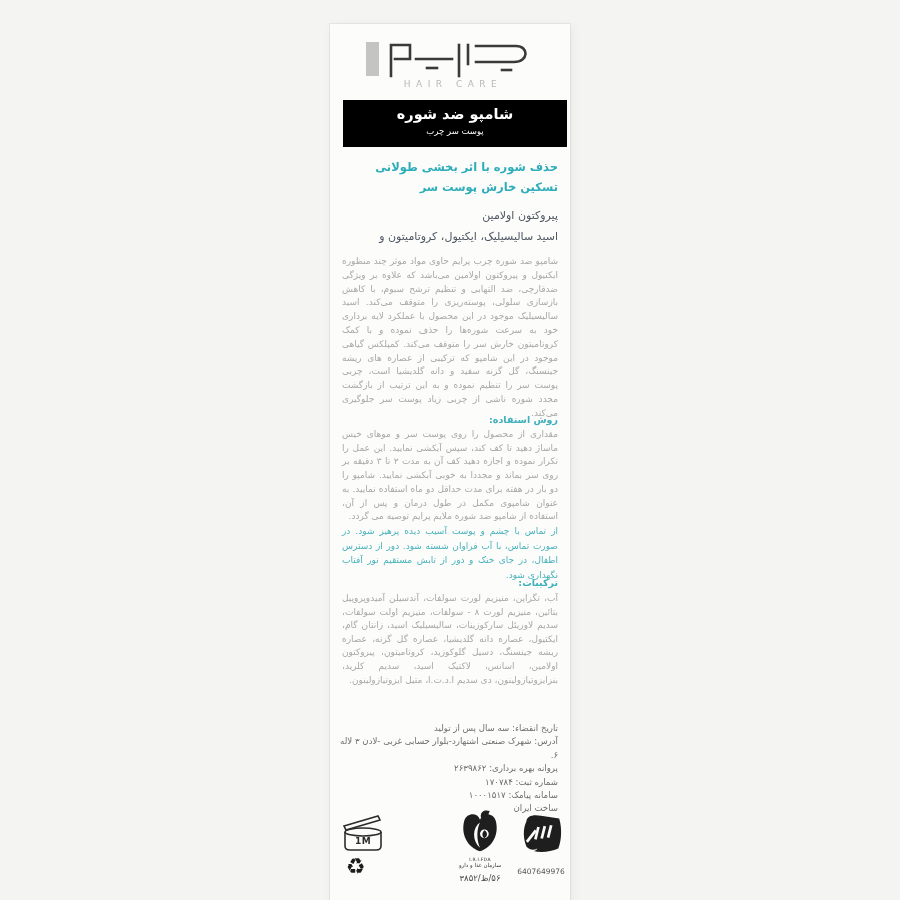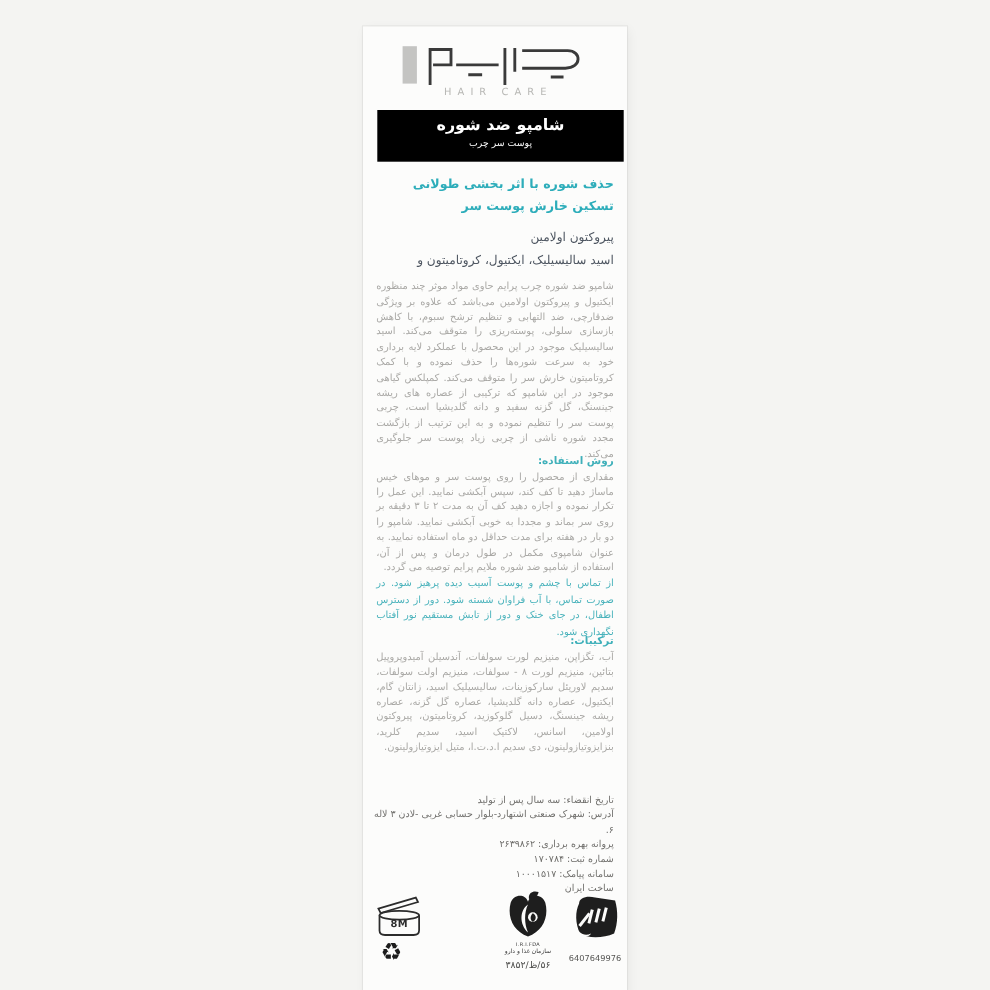--- a/index.html
+++ b/index.html
@@ -131,21 +131,21 @@
         <svg width="56" height="44" viewBox="0 0 56 44">
           <g fill="none" stroke="#2c2c2c" stroke-width="1.6">
 
             <path d="M6 12 L40 2 L42 6 L8 16 Z"></path>
 
             <ellipse cx="25" cy="18" rx="18" ry="4"></ellipse>
 
             <path d="M7 18 V32 Q7 36 12 36 H38 Q43 36 43 32 V18"></path>
           </g>
         </svg>
-        <span class="pao-label">8M</span>
+        <span class="pao-label">1M</span>
       </div>
 
       <div class="recycle">♻</div>
 
       <div class="fda">
         <svg width="42" height="44" viewBox="0 0 48 50">
           <path d="M24 11 C21 2 9 3 6 12 C2 27 9 42 24 47 C39 42 46 27 42 12 C39 3 27 2 24 11 Z" fill="#1e1e1e"></path>
           <path d="M25 8 C24 2 29 -1 35 1 C34 6 30 9 25 8 Z" fill="#1e1e1e"></path>
           <path d="M24 14 C15 20 15 35 24 43 C20 34 20 22 24 14 Z" fill="#fcfcfb"></path>
           <circle cx="29" cy="27" r="5" fill="#fcfcfb"></circle>

